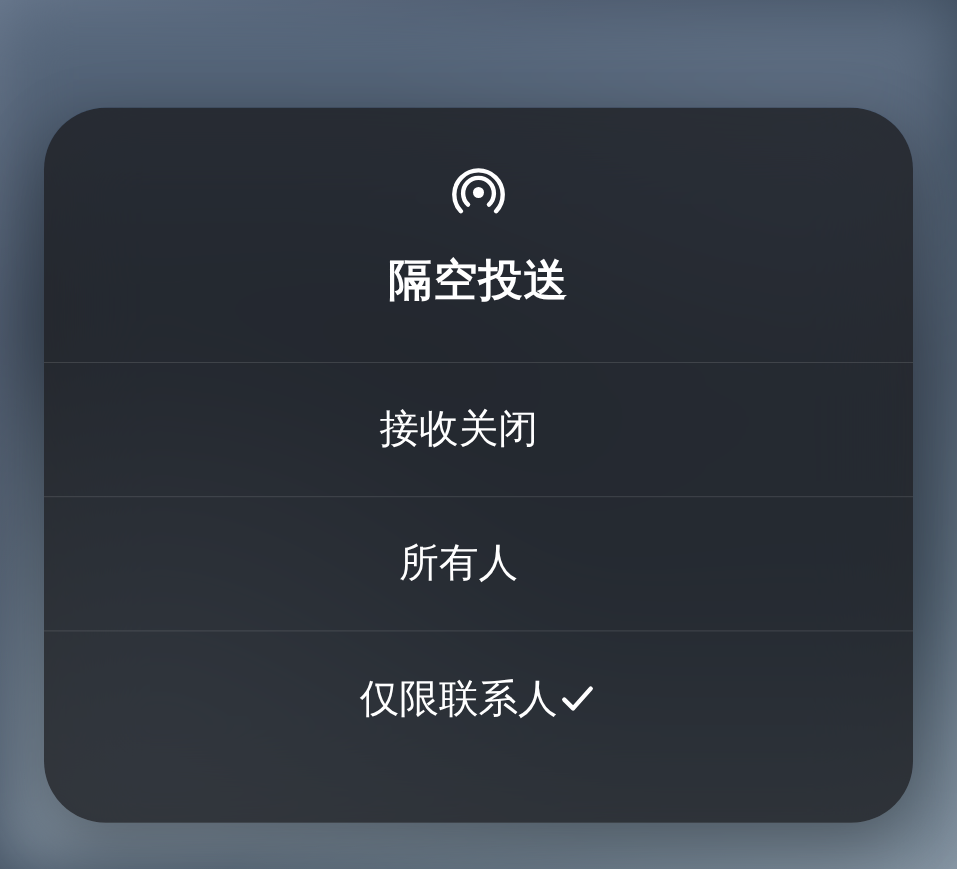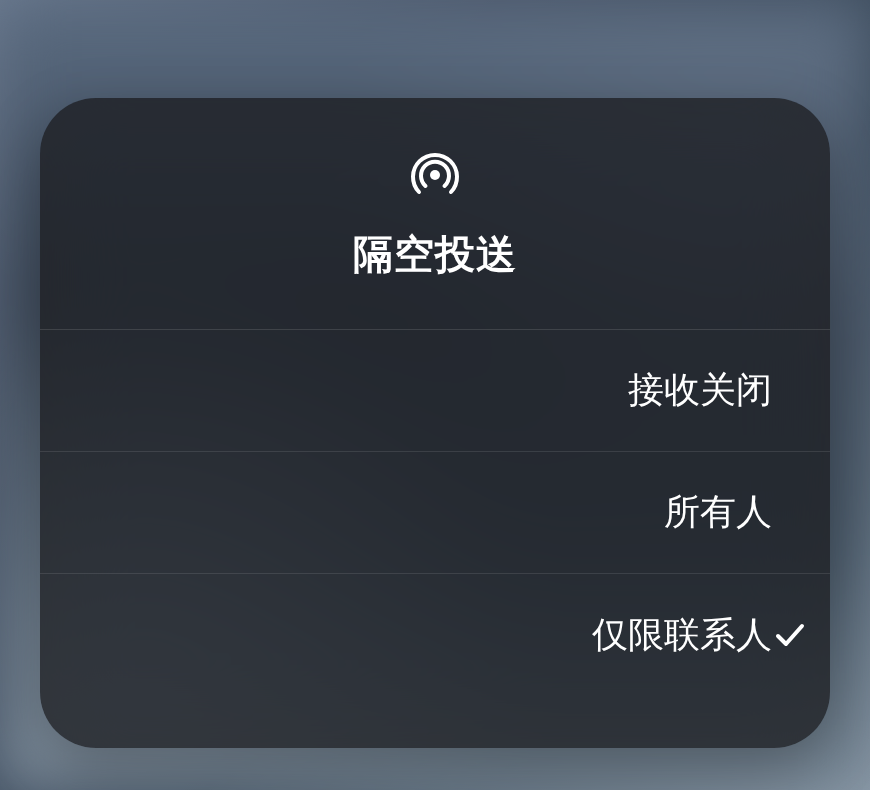--- a/index.html
+++ b/index.html
@@ -69,21 +69,21 @@
     
     .options {
       display: flex;
       flex-direction: column;
     }
     
     .option {
       height: 122px;
       display: flex;
       align-items: center;
-      justify-content: flex-end;
+      justify-content: center;
       padding: 0 22px;
       border-bottom: 1px solid rgba(255,255,255,0.1);
       cursor: pointer;
     }
     
     .option:last-child {
       border-bottom: none;
     }
     
     .option-label {

